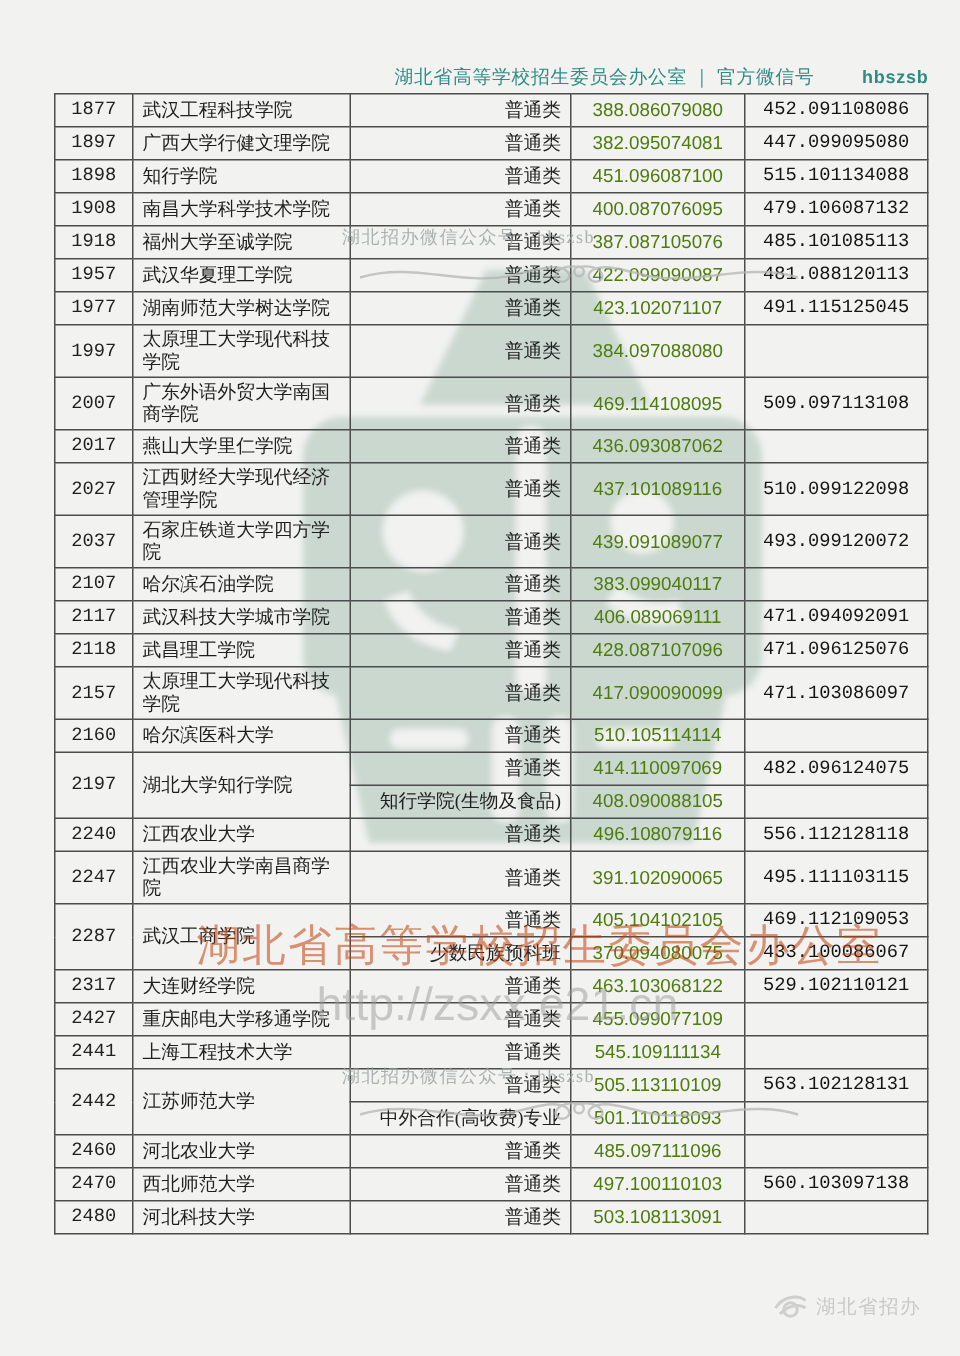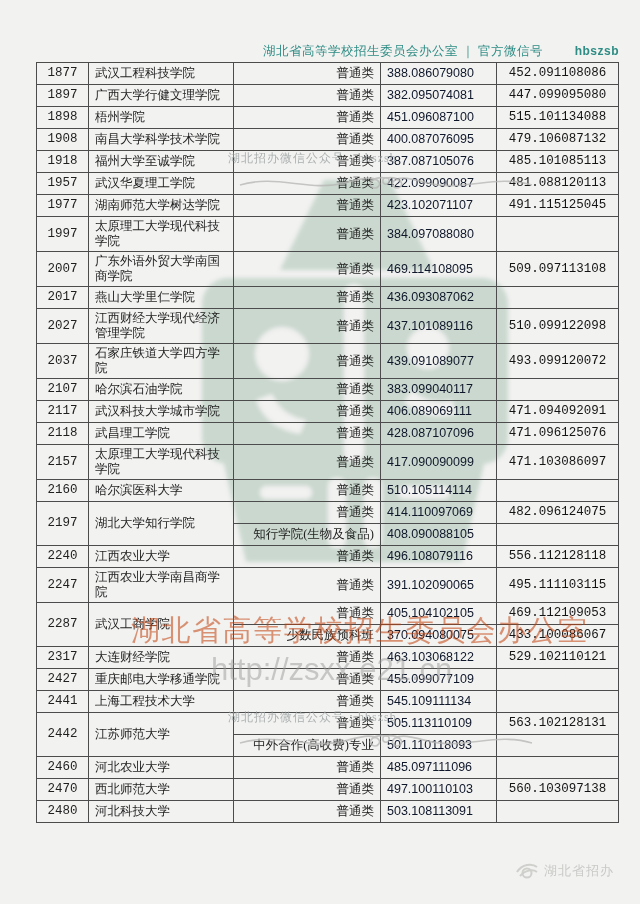--- a/index.html
+++ b/index.html
@@ -29,21 +29,21 @@
     padding:2px 6px;
     font-size:12.5px;
     line-height:15px;
     vertical-align:middle;
     height:22px;
     background:transparent;
   }
   td.col-code  { width:52px;  text-align:center; font-family:Liberation Mono, monospace; font-size:13px;margin-top:44px; }
   td.col-name  { width:145px; text-align:left; padding-left:9px;margin-left:44px; }
   td.col-type  { width:147px; text-align:right; padding-left:8px; }
-  td.col-s1    { width:116px; font-family:"Liberation Sans","DejaVu Sans",sans-serif; font-size:13.5px; color:#0f172a; }
+  td.col-s1    { width:116px; text-align:center; font-family:"Liberation Sans","DejaVu Sans",sans-serif; font-size:13.5px; color:#4d7c0f; }
   td.col-s2    { width:122px; text-align:center; font-family:Liberation Mono, monospace; font-size:13.5px; color:#141414; }
 
   
   .wm { position:absolute; pointer-events:none; white-space:nowrap; }
   .wm-seal { left:176px; top:142px; width:356px; height:430px; opacity:.5; z-index:0; }
   .wm-wechat {
     font-size:12px; color:#9aa0a0; opacity:.8; letter-spacing:1px;
     z-index:3;
   }
   .wm-wechat-1 { left:228px; top:150px; }
@@ -114,21 +114,21 @@
         </tr>
         <tr>
           <td class="col-code" rowspan="1">1897</td>
           <td class="col-name" rowspan="1">广西大学行健文理学院</td>
           <td class="col-type">普通类</td>
           <td class="col-s1">382.095074081</td>
           <td class="col-s2">447.099095080</td>
         </tr>
         <tr>
           <td class="col-code" rowspan="1">1898</td>
-          <td class="col-name" rowspan="1">梧州学院</td>
+          <td class="col-name" rowspan="1">知行学院</td>
           <td class="col-type">普通类</td>
           <td class="col-s1">451.096087100</td>
           <td class="col-s2">515.101134088</td>
         </tr>
         <tr>
           <td class="col-code" rowspan="1">1908</td>
           <td class="col-name" rowspan="1">南昌大学科学技术学院</td>
           <td class="col-type">普通类</td>
           <td class="col-s1">400.087076095</td>
           <td class="col-s2">479.106087132</td>

